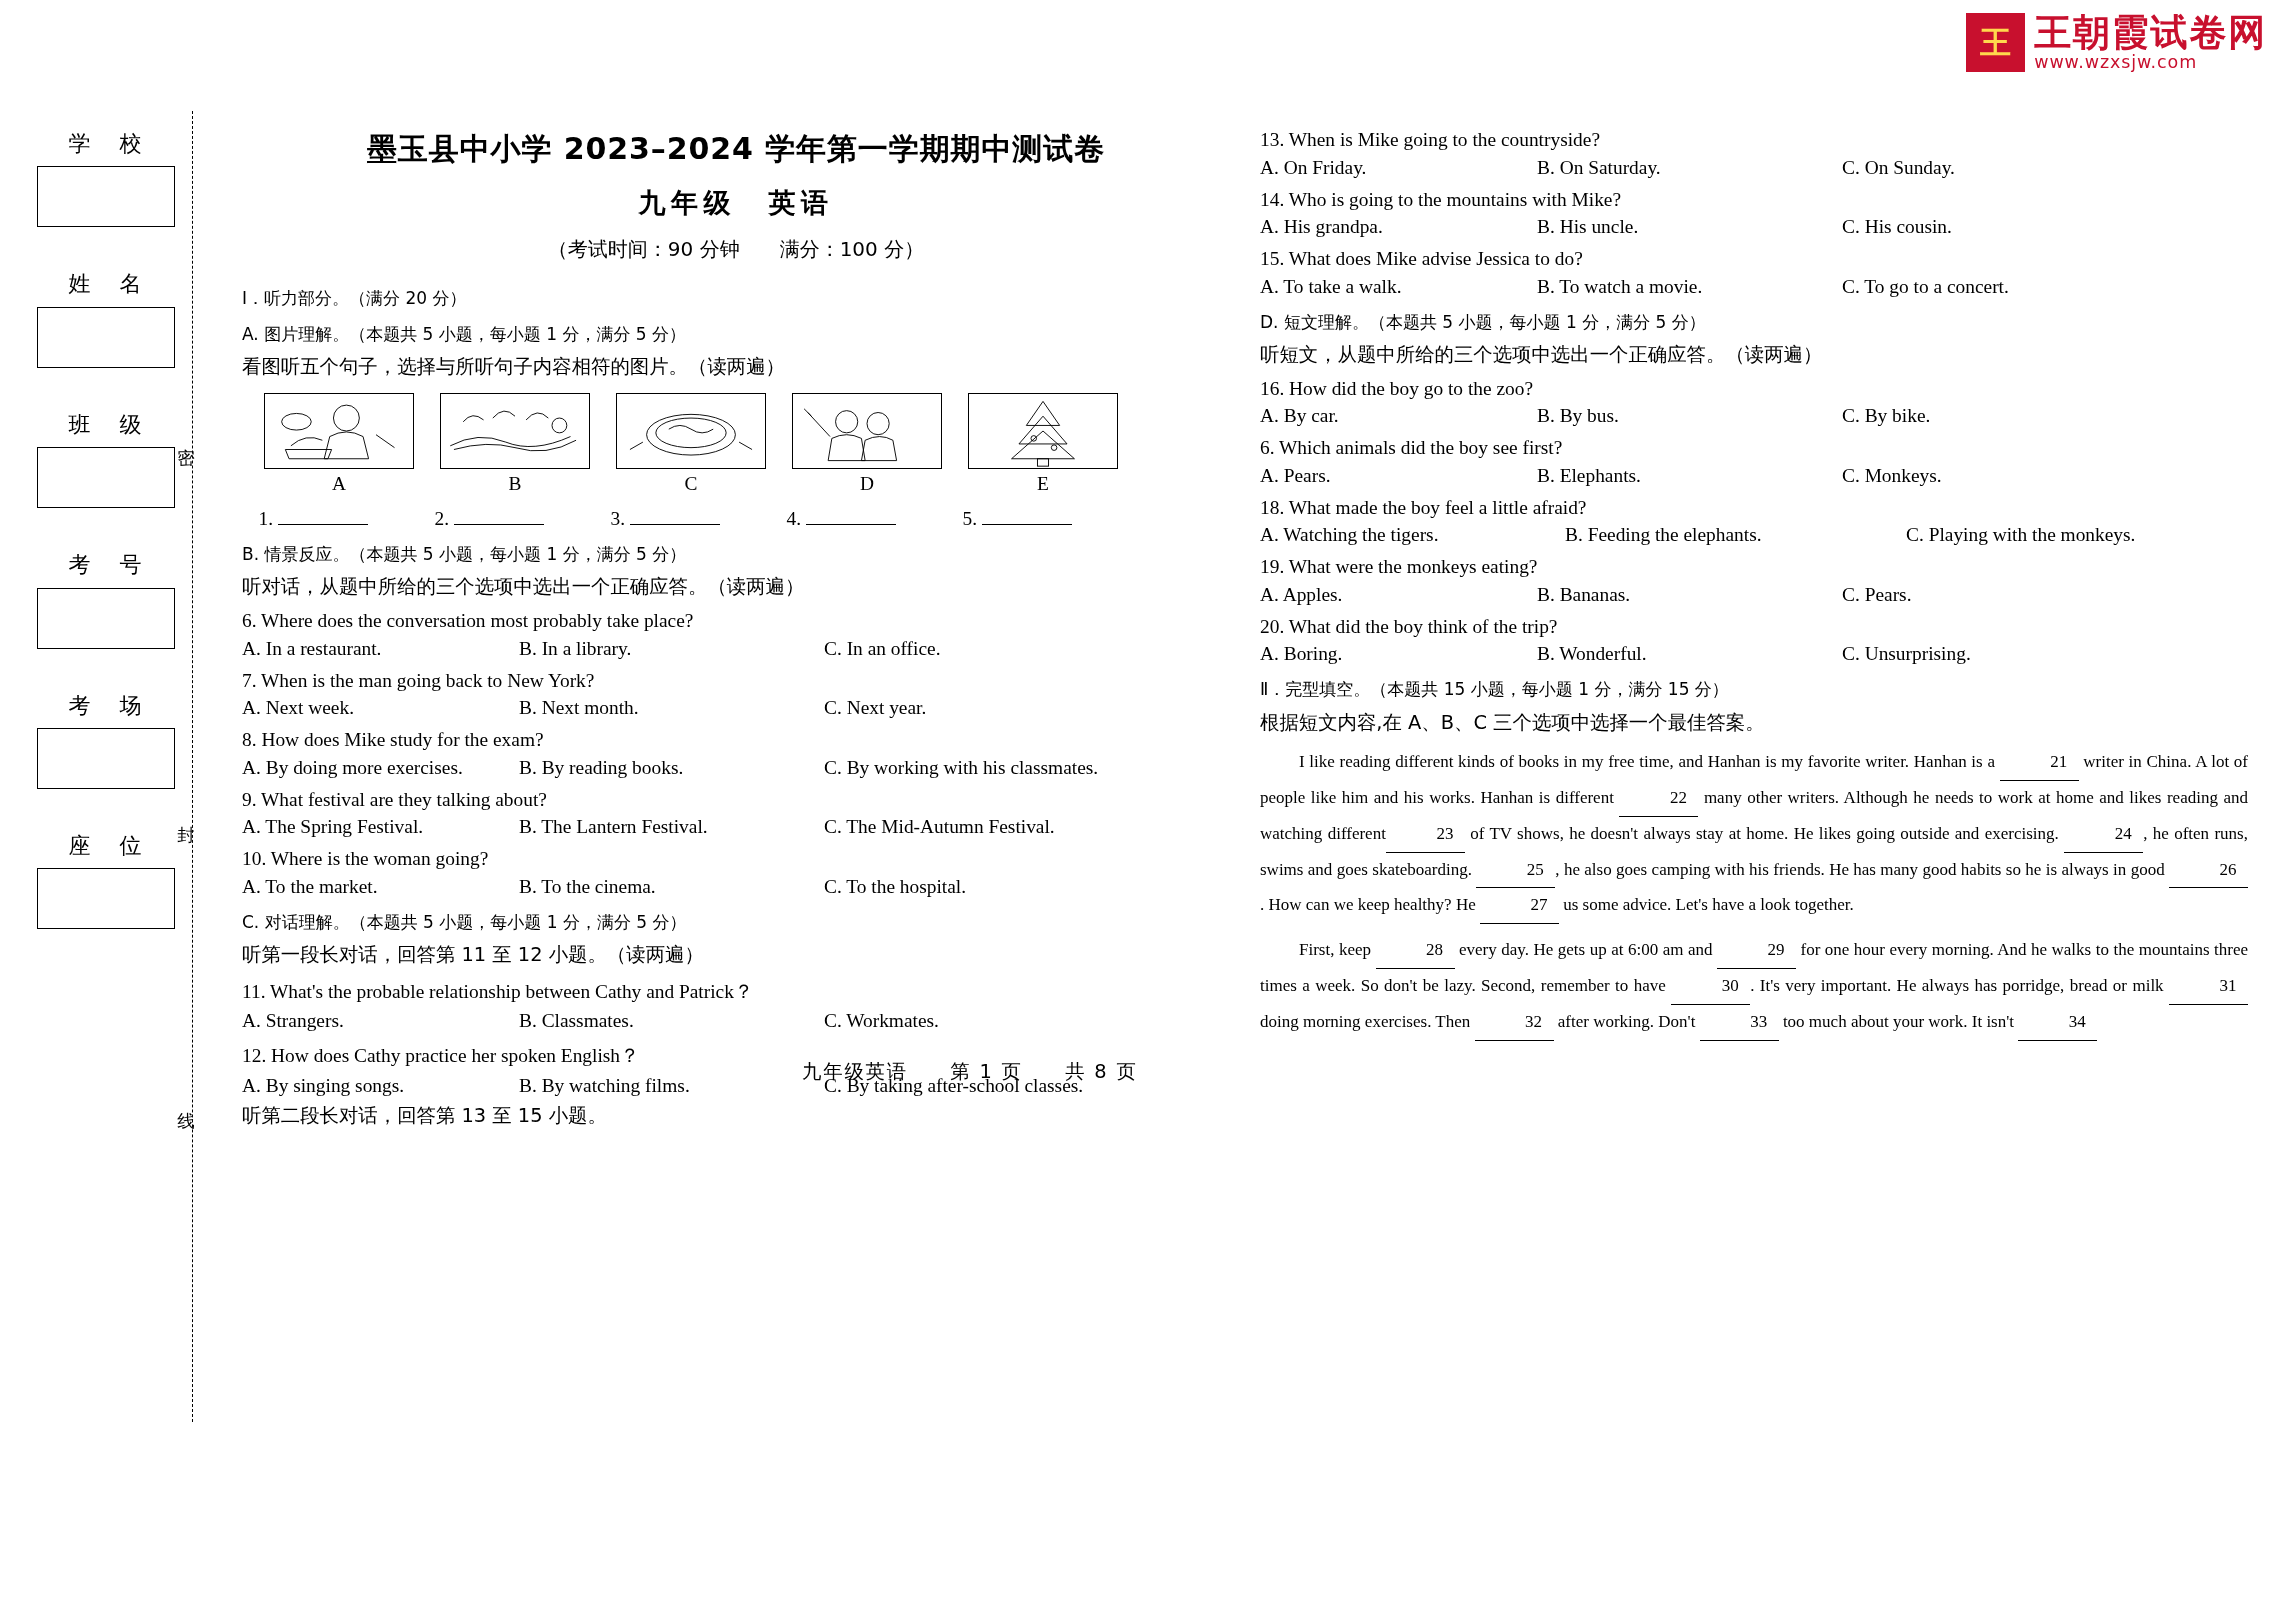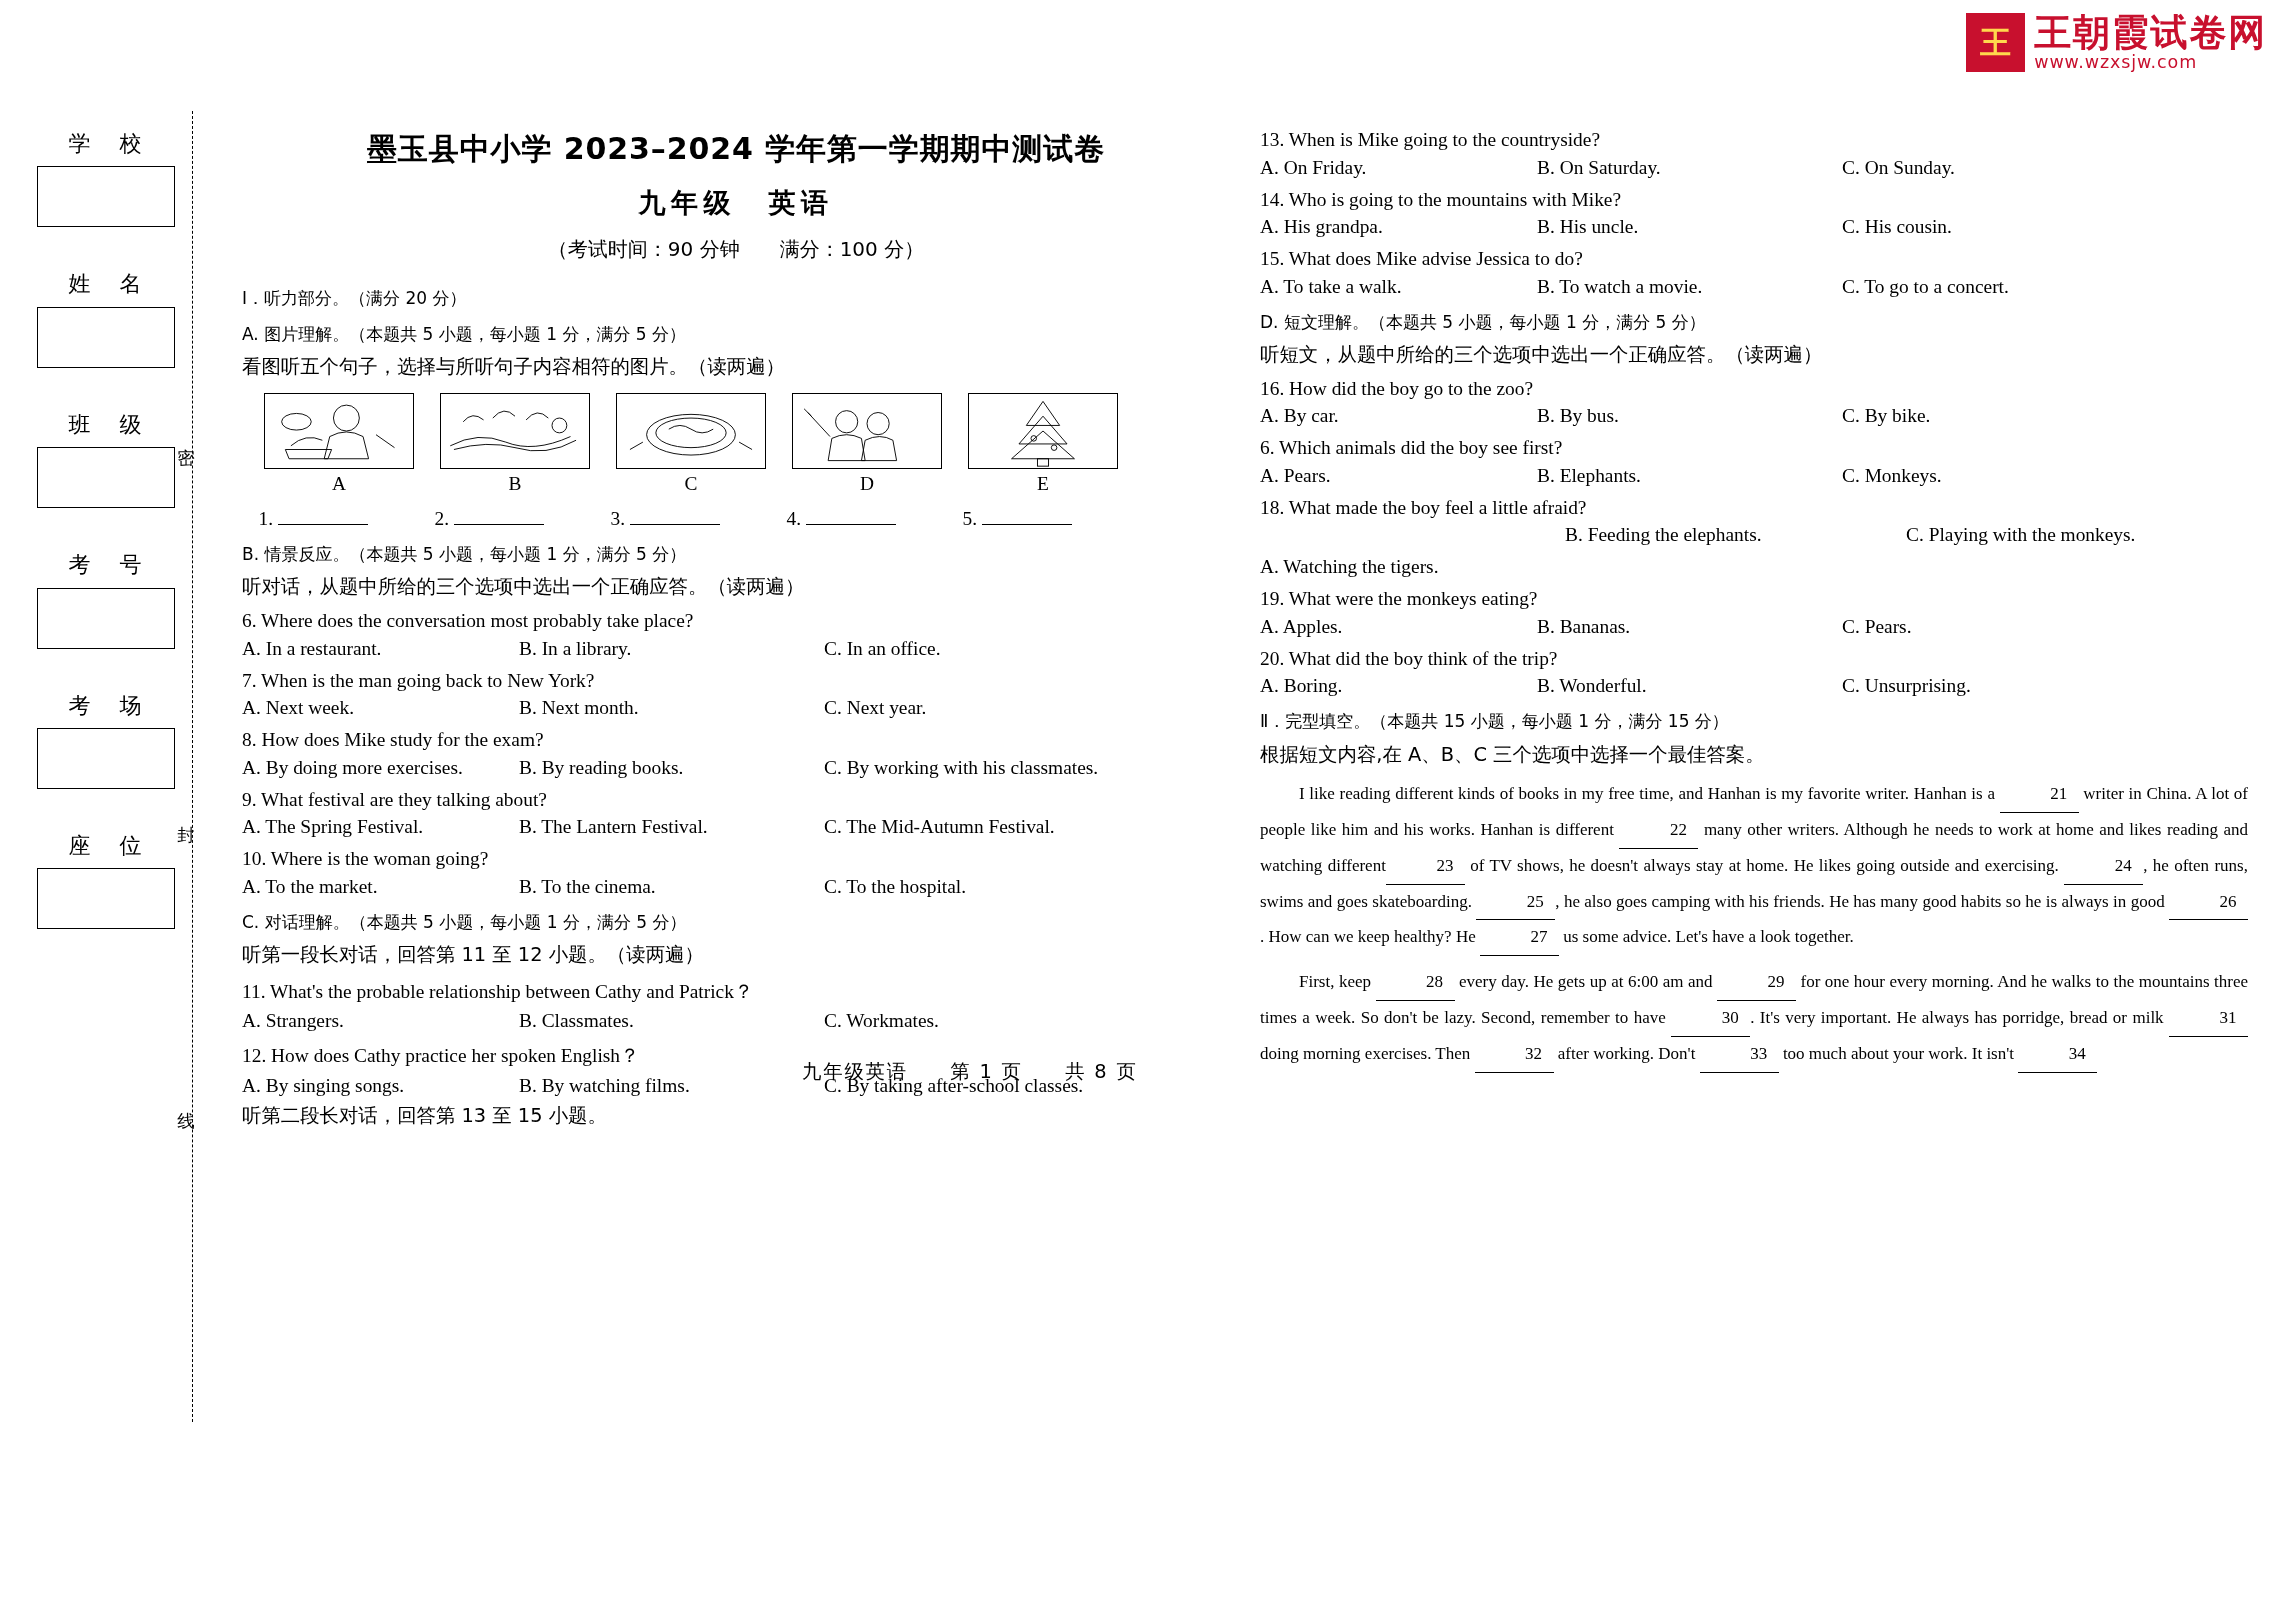--- a/index.html
+++ b/index.html
@@ -75,21 +75,21 @@
   }
 
   .sec-h{font-size:17px;margin:13px 0 7.4px 0;font-family:"DejaVu Sans",sans-serif;}
   .instr{font-size:19.4px;margin:5.5px 0 9.2px 0;font-family:"DejaVu Sans",sans-serif;}
   .q{font-size:19.4px;margin:10px 0 5.5px 0;}
   .opts{display:flex;font-size:19.4px;margin:5.5px 0 3.7px 0;}
   .opts span{display:block;}
   .o1{width:277px;}
   .o2{width:305px;}
   .o3{flex:1;}
-  .opts.wide .o1{width:305px;margin-top:32px;}
+  .opts.wide .o1{width:305px;}
   .opts.wide .o2{width:341px;}
 
   
   .pic-row{display:flex;justify-content:flex-start;gap:26px;margin:13px 0 1.8px 22px;}
   .pic{width:148px;height:74px;border:0.9px solid #000;position:relative;overflow:hidden;background:#fff;}
   .pic svg{display:block;}
   .pic-letters{display:flex;gap:26px;margin:3.7px 0 0 22px;}
   .pic-letters span{width:150px;text-align:center;font-size:19.4px;}
   .blank-row{display:flex;gap:26px;margin:13px 0 5.5px 16.6px;font-size:19.4px;}
   .blank-row span{width:150px;}

